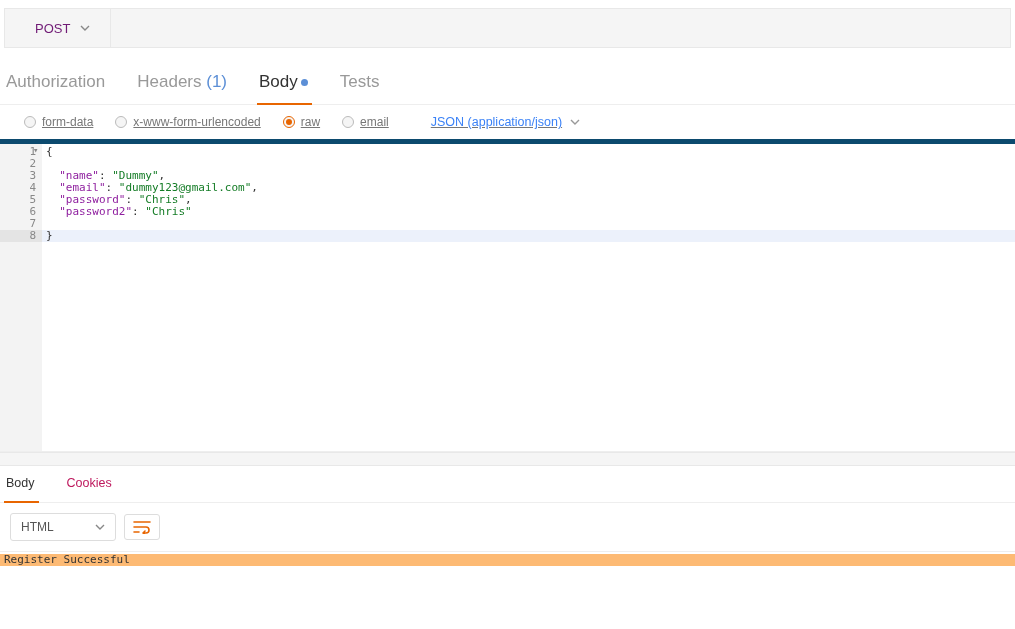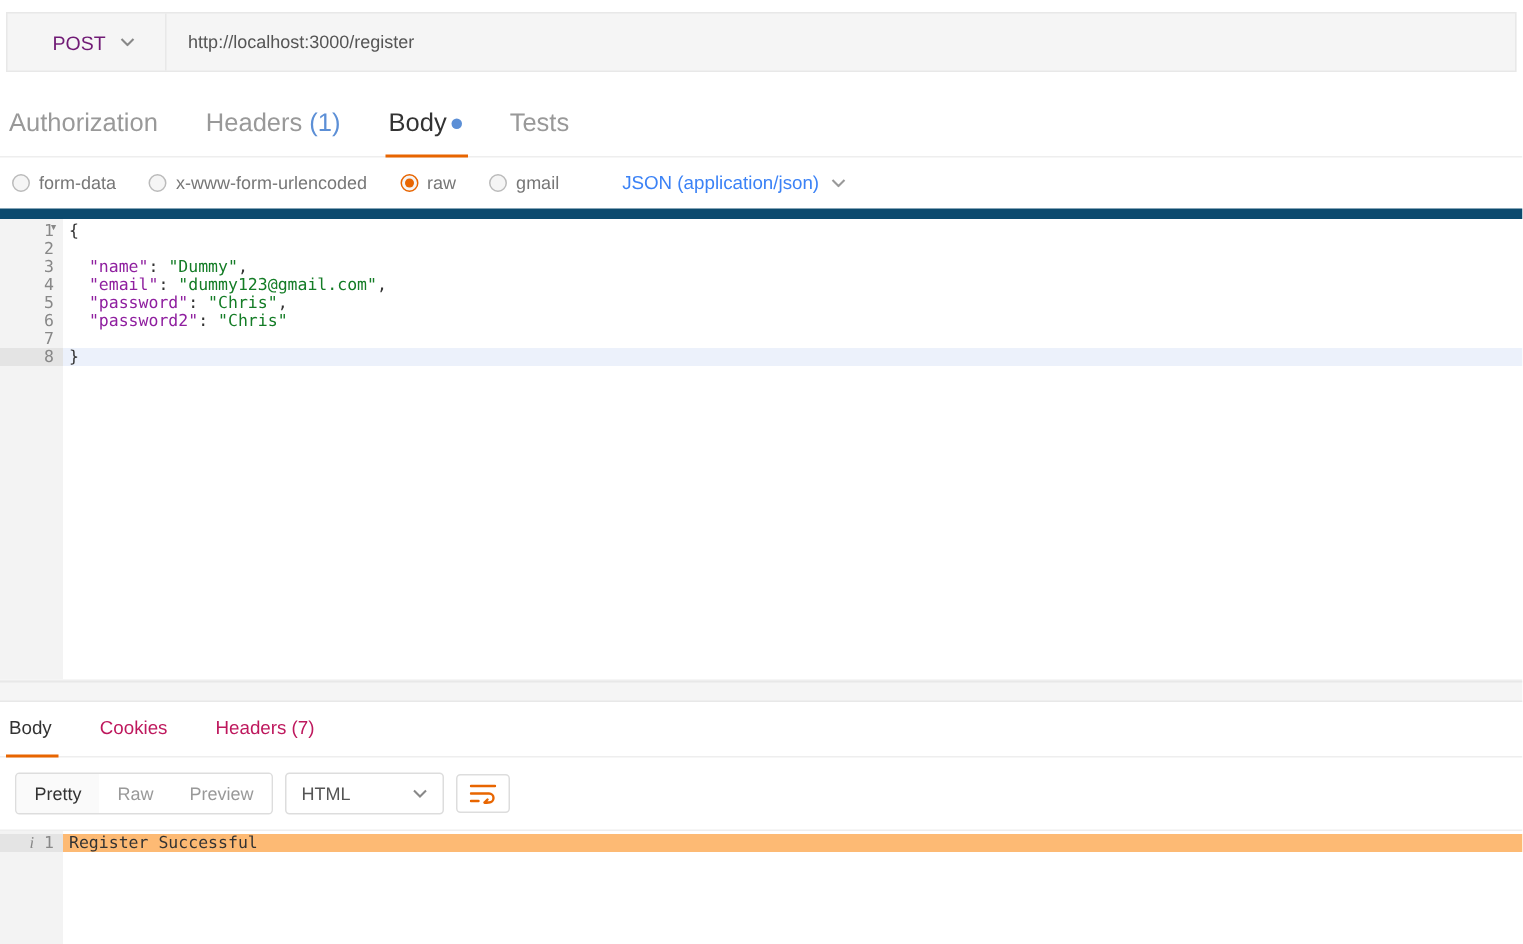--- a/index.html
+++ b/index.html
@@ -10,21 +10,21 @@
   .method-btn svg { margin-left: 10px; }
   .url-input { flex: 1; border: none; background: transparent; padding: 0 14px; font-size: 12px; color: #555; outline: none; }
   
   .tabs { display: flex; border-bottom: 1px solid #eee; padding-left: 6px; margin-top: 14px; }
   .tab { padding: 10px 14px 12px 0; margin-right: 18px; color: #999; cursor: pointer; font-size: 17px; position: relative; }
   .tab.active { color: #333; }
   .tab.active::after { content: ""; position: absolute; left: -2px; right: 10px; bottom: -1px; height: 2px; background: #e86500; }
   .tab .count { color: #5c8fd6; }
   .tab .dot { display:inline-block; width:7px; height:7px; border-radius:50%; background:#5c8fd6; margin-left:3px; vertical-align: middle;}
   
-  .body-opts { display: flex; align-items: center; padding: 10px 8px; border-bottom: 7px solid #0c4a6e; color: #777; font-size: 12px; }
+  .body-opts { display: flex; align-items: center; padding: 10px 24px; border-bottom: 5px solid #0c4a6e; color: #777; font-size: 12px; text-decoration: underline; }
   .radio { display:inline-flex; align-items:center; margin-right: 22px; cursor:pointer; }
   .radio .r { width:12px; height:12px; border:1px solid #bbb; border-radius:50%; margin-right:6px; background:#f5f5f5; display:flex; align-items:center; justify-content:center; }
   .radio.sel .r { border-color:#e86500; }
   .radio.sel .r::after { content:""; width:6px; height:6px; border-radius:50%; background:#e86500; }
   .type-dd { margin-left: 20px; color: #3b82f6; display:flex; align-items:center; cursor:pointer; font-size: 12.5px; }
   .type-dd svg { margin-left: 8px; }
   
   .editor { display:flex; height: 308px; border-bottom:1px solid #eee; font-family: Consolas, Menlo, monospace; font-size: 11px; }
   .gutter { width: 42px; background:#f3f3f3; text-align:right; color:#888; padding-top: 2px; }
   .gutter .ln { padding: 0 6px; height: 12px; line-height:12px; }
@@ -63,21 +63,20 @@
 </head>
 <body>
 
 <div class="topbar">
   <div class="method-btn">
     <span>POST</span>
     <svg width="10" height="6" viewBox="0 0 10 6">
         <path d="M1 1l4 4 4-4" stroke="#888" stroke-width="1.4" fill="none"></path>
       </svg>
   </div>
-  <input class="url-input" value="http://localhost:3000/register" style="">
 </div>
 
 <div class="tabs">
   <div class="tab"><span>Authorization</span></div>
   <div class="tab"><span>Headers</span> <span class="count">(1)</span></div>
   <div class="tab active"><span>Body</span><span class="dot"></span></div>
   <div class="tab"><span>Tests</span></div>
 </div>
 
 <div class="body-opts">
@@ -88,21 +87,21 @@
   <label class="radio">
       <span class="r"></span>
       <span>x-www-form-urlencoded</span>
     </label>
   <label class="radio sel">
       <span class="r"></span>
       <span>raw</span>
     </label>
   <label class="radio">
       <span class="r"></span>
-      <span>gmail</span>
+      <span>email</span>
     </label>
   <div class="type-dd">
     <span>JSON (application/json)</span>
     <svg width="10" height="6" viewBox="0 0 10 6">
         <path d="M1 1l4 4 4-4" stroke="#999" stroke-width="1.4" fill="none"></path>
       </svg>
   </div>
 </div>
 
 <div class="editor">
@@ -127,42 +126,33 @@
     <div class="line"><span></span></div>
     <div class="line hl"><span class="p">}</span></div>
   </div>
 </div>
 
 <div class="divider"></div>
 
 <div class="resp-tabs">
   <div class="resp-tab active"><span>Body</span></div>
   <div class="resp-tab"><span>Cookies</span></div>
-  <div class="resp-tab"><span>Headers</span> <span class="count">(7)</span></div>
 </div>
 
 <div class="resp-toolbar">
-  <div class="seg">
-    <button class="on">Pretty</button>
-    <button>Raw</button>
-    <button>Preview</button>
-  </div>
   <div class="fmt-dd">
     <span>HTML</span>
     <svg width="10" height="6" viewBox="0 0 10 6">
         <path d="M1 1l4 4 4-4" stroke="#888" stroke-width="1.4" fill="none"></path>
       </svg>
   </div>
   <div class="wrap-btn">
     <svg width="18" height="14" viewBox="0 0 18 14">
         <path d="M1 2h16M1 7h12a3 3 0 010 6h-3m0 0l2-2m-2 2l2 2M1 12h5" stroke="#e86500" stroke-width="1.6" fill="none" stroke-linecap="round"></path>
       </svg>
   </div>
 </div>
 
 <div class="resp-body">
-  <div class="gutter">
-    <div class="ln hl"><span class="info-i">i</span> <span>1</span></div>
-  </div>
   <div class="code">
     <div class="rline hl"><span class="rtxt">Register Successful</span></div>
   </div>
 </div>
 
 </body></html>

